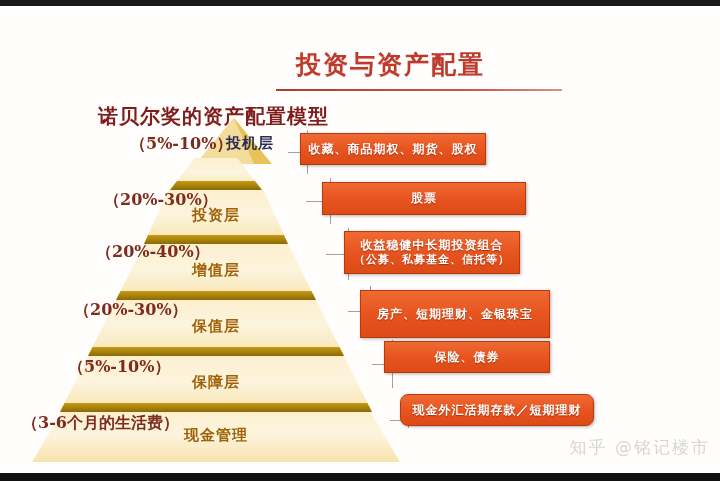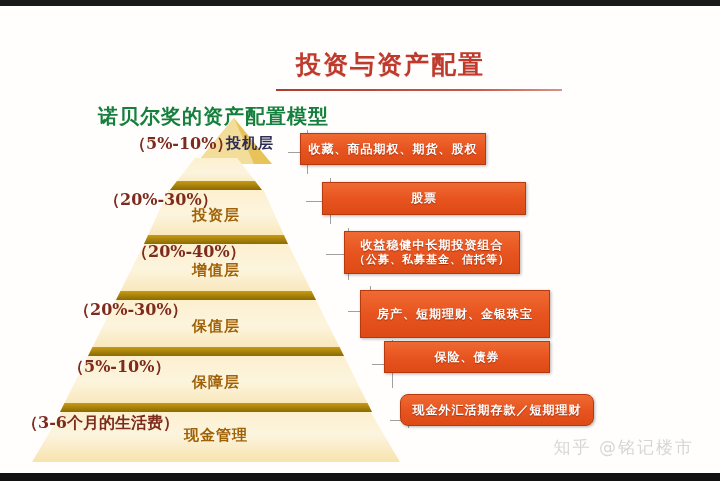--- a/index.html
+++ b/index.html
@@ -23,21 +23,21 @@
     text-shadow:0 1px 0 rgba(0,0,0,.10);
     white-space:nowrap;
   }
   .title-rule{
     position:absolute;left:276px;top:89px;width:286px;height:2px;
     background:linear-gradient(to right,#b03a2e,#c85a4a 70%,#d89186);
   }
   .subtitle{
     position:absolute;left:98px;top:103px;
     font-size:20px;font-weight:bold;letter-spacing:1px;
-    color:#15803d;
+    color:#7f1d1d;
     white-space:nowrap;
   }
 
   
   .pyramid{position:absolute;left:0;top:118px;width:430px;height:320px;}
   .lyr{position:absolute;}
   .lyr .face{
     position:absolute;left:0;top:0;width:100%;height:100%;
     background:linear-gradient(to bottom,#fdf0cf 0%,#fcf4de 45%,#f7e3ae 100%);
   }
@@ -86,21 +86,21 @@
     text-shadow:0 1px 1px rgba(120,30,0,.6);
     box-sizing:border-box;text-align:center;
   }
   .obox .l1{font-size:12px;line-height:1.25;}
   .obox .l2{font-size:11px;line-height:1.25;}
   .conn-h{position:absolute;height:1px;background:#a0a0a0;}
   .conn-v{position:absolute;width:1px;background:#a0a0a0;}
 
   
   .wm{
-    position:absolute;right:26px;bottom:22px;
+    position:absolute;right:10px;bottom:22px;
     font-size:17px;color:#d6d6d6;letter-spacing:2px;white-space:nowrap;
   }
 </style>
 </head>
 <body>
 
 <div class="stage">
 
   <div class="bar-top"></div>
 
@@ -146,21 +146,21 @@
     <div class="lyr t6">
       <div class="face"></div>
       <div class="lbl">现金管理</div>
     </div>
   </div>
 
   <div style="position:absolute;left:226px;top:134px;font-size:15px;font-weight:bold;color:#2c2c54;letter-spacing:1px;">投机层</div>
 
   <div class="pct" style="left:130px;top:134px;">（5%-10%）</div>
   <div class="pct" style="left:104px;top:190px;">（20%-30%）</div>
-  <div class="pct" style="left:96px;top:242px;margin-left:36px;">（20%-40%）</div>
+  <div class="pct" style="left:96px;top:242px;">（20%-40%）</div>
   <div class="pct" style="left:74px;top:300px;">（20%-30%）</div>
   <div class="pct" style="left:68px;top:357px;">（5%-10%）</div>
   <div class="pct" style="left:22px;top:413px;">（3-6个月的生活费）</div>
 
   <div class="conn-v" style="left:307px;top:130px;height:44px;"></div>
   <div class="conn-h" style="left:288px;top:152px;width:20px;"></div>
 
   <div class="conn-v" style="left:330px;top:178px;height:46px;"></div>
   <div class="conn-h" style="left:306px;top:201px;width:24px;"></div>
 

